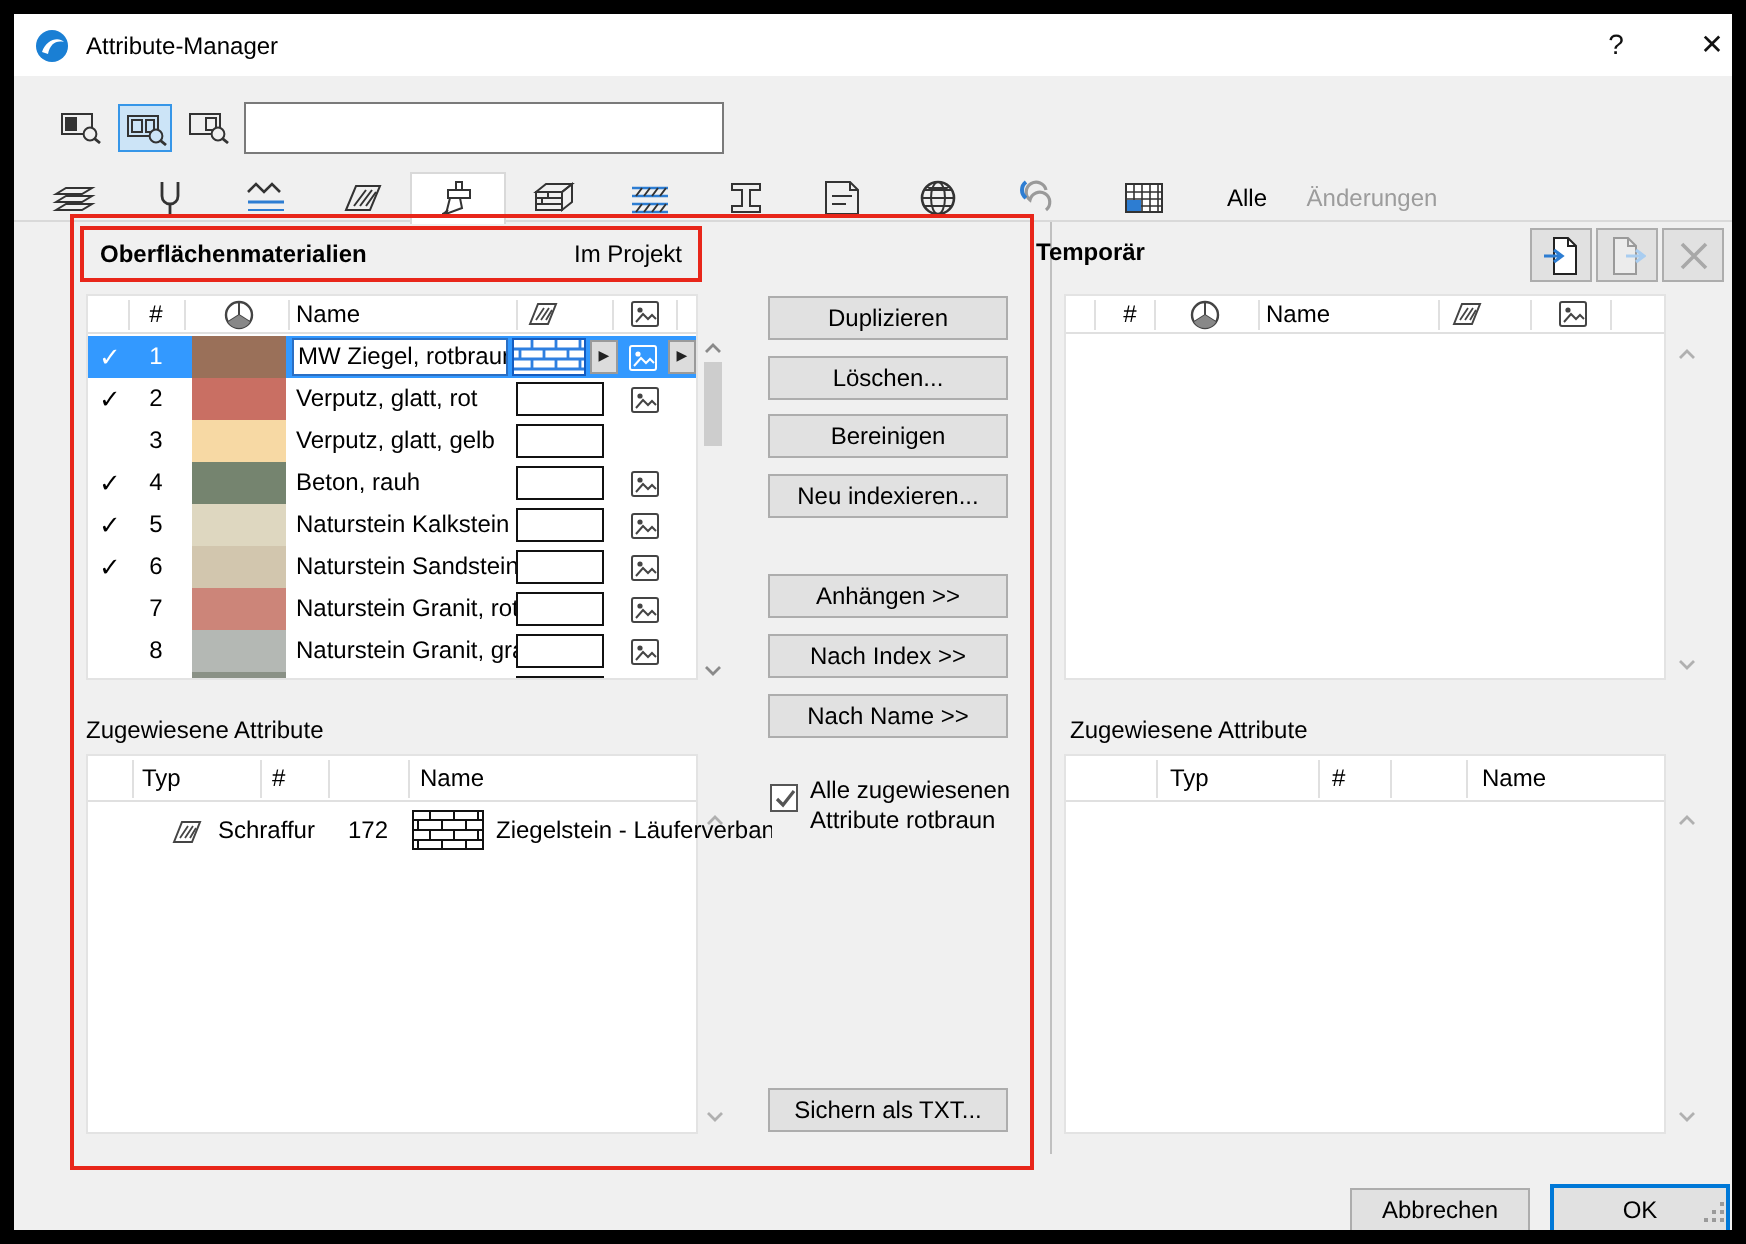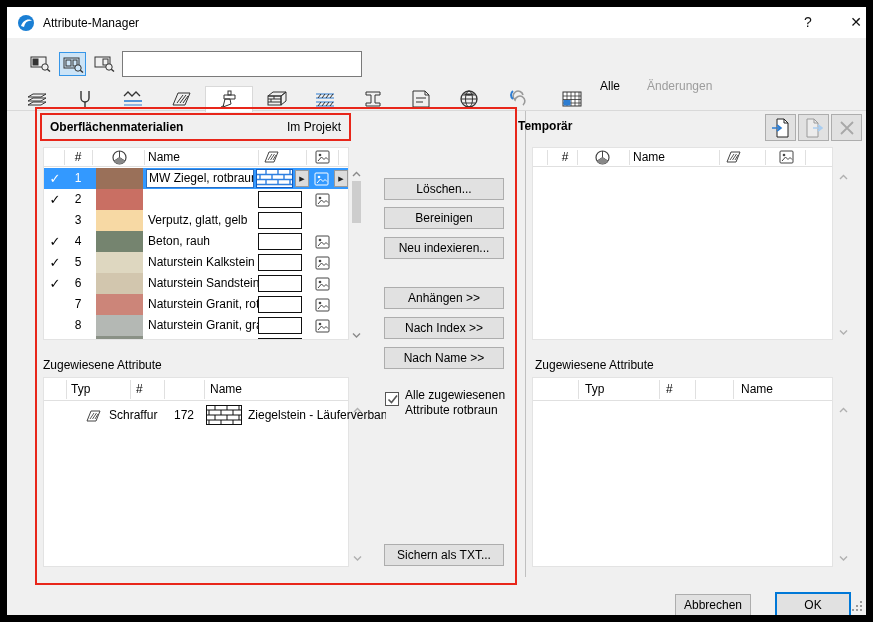--- a/index.html
+++ b/index.html
@@ -18,21 +18,21 @@
   .tb-help { left:781px; }
   .tb-close { left:829px; }
   
   .filterbtn { position:absolute; top:45px; width:27px; height:24px; padding:4px 3px; }
   .filterbtn.sel { background:#cce4f7; border:1px solid #3696e8; }
   .searchbox { position:absolute; left:115px; top:44px; width:240px; height:26px; border:1px solid #7a7a7a; background:#fff; font:12px "Liberation Sans",sans-serif; padding:0 5px; }
   
   .tabstrip-line { position:absolute; left:0; top:103px; width:873px; height:1px; background:#d9d9d9; }
   .tab { position:absolute; top:79px; width:48px; height:25px; text-align:center; padding-top:3px; }
   .tab.sel { background:#fff; border:1px solid #d9d9d9; border-bottom:none; height:26px; z-index:2; }
-  .tab-label { position:absolute; top:68px; height:22px; line-height:22px; }
+  .tab-label { position:absolute; top:81px; height:22px; line-height:22px; text-align:center; }
   .tab-label.disabled { color:#9c9c9c; }
   
   .red-outer { position:absolute; left:28px; top:100px; width:482px; height:478px; border:2px solid #e8261a; z-index:30; pointer-events:none; }
   .red-inner { position:absolute; left:33px; top:106px; width:311px; height:28px; border:2px solid #e8261a; z-index:31; background:transparent; }
   .panel-title { position:absolute; left:8px; top:5px; font-weight:bold; }
   .panel-scope { position:absolute; right:8px; top:5px; }
   
   .table { position:absolute; background:#fff; border:1px solid #e3e3e3; }
   .thead { position:absolute; left:0; top:0; width:100%; height:19px; border-bottom:1px solid #e0e0e0; background:#fff; }
   .col-sep { position:absolute; top:2px; width:1px; height:15px; background:#e0e0e0; }
@@ -58,21 +58,21 @@
   
   .btn { position:absolute; left:377px; width:120px; height:22px; background:#e1e1e1; border:1px solid #adadad; text-align:center; line-height:20px; }
   .cb { position:absolute; left:378px; top:385px; width:14px; height:14px; background:#fff; border:1px solid #555; }
   .cb svg { position:absolute; left:1px; top:1px; }
   .cb-label { position:absolute; left:398px; top:381px; line-height:15px; }
   
   .divider { position:absolute; left:518px; top:104px; width:1px; height:466px; background:#c0c0c0; }
   .rp-title { position:absolute; left:511px; top:112px; font-weight:bold; }
   .icon-btn { position:absolute; top:107px; width:31px; height:27px; background:#e1e1e1; border:1px solid #adadad; padding:3px 6px; }
   
-  .f-btn { position:absolute; top:587px; width:76px; height:23px; background:#e1e1e1; border:1px solid #adadad; text-align:center; line-height:21px; }
+  .f-btn { position:absolute; top:587px; width:90px; height:23px; background:#e1e1e1; border:1px solid #adadad; text-align:center; line-height:21px; }
   .f-ok { top:585px; height:26px; border:2px solid #0078d7; line-height:22px; }
   .grip { position:absolute; right:3px; bottom:3px; width:12px; height:12px; }
   .sec-label { position:absolute; color:#000; }
 </style>
 </head>
 <body>
 
 <div class="window">
 
   <div class="titlebar">
@@ -251,20 +251,21 @@
           <path d="M3 11 L6.5 7 L9 9.5 L11 7.5 L13 9.5" fill="none" stroke="#fff"></path>
         </svg>
       </div>
       <div class="mini-arrow" style="left:290px">▶</div>
     </div>
 
     <div class="trow" style="top:41px">
       <span class="c-check">✓</span>
       <span class="c-num">2</span>
       <div class="c-swatch" style="background-color: rgb(201, 111, 99);"></div>
+      <span class="c-name">Verputz, glatt, rot</span>
       <div class="c-hatchbox"></div>
       <svg class="c-tex" width="15" height="14" viewBox="0 0 15 14">
           <rect x="1" y="1" width="13" height="12" rx="1" fill="none" stroke="#444"></rect>
           <circle cx="5" cy="5" r="1.3" fill="#444"></circle>
           <path d="M3 11 L6.5 7 L9 9.5 L11 7.5 L13 9.5" fill="none" stroke="#444"></path>
         </svg>
     </div>
     <div class="trow" style="top:62px">
       <span class="c-check"></span>
       <span class="c-num">3</span>
@@ -378,20 +379,21 @@
       <span style="position:absolute;left:166px;width:138px;white-space:nowrap;overflow:hidden">Ziegelstein - Läuferverband ...</span>
     </div>
   </div>
   <svg class="sb-chev" style="left:343px;top:396px" width="15" height="10" viewBox="0 0 15 10">
       <path d="M4 7 L7.5 3.5 L11 7" fill="none" stroke="#b0b0b0" stroke-width="1.4"></path>
     </svg>
   <svg class="sb-chev" style="left:343px;top:544px" width="15" height="10" viewBox="0 0 15 10">
       <path d="M4 3.5 L7.5 7 L11 3.5" fill="none" stroke="#b0b0b0" stroke-width="1.4"></path>
     </svg>
 
+  <div class="btn" style="top:141px">Duplizieren</div>
   <div class="btn" style="top:171px">Löschen...</div>
   <div class="btn" style="top:200px">Bereinigen</div>
   <div class="btn" style="top:230px">Neu indexieren...</div>
   <div class="btn" style="top:280px">Anhängen &gt;&gt;</div>
   <div class="btn" style="top:310px">Nach Index &gt;&gt;</div>
   <div class="btn" style="top:340px">Nach Name &gt;&gt;</div>
 
   <div class="cb">
     <svg width="11" height="11" viewBox="0 0 11 11">
         <path d="M1.5 5.5 L4.5 8.5 L10 1.5" fill="none" stroke="#555" stroke-width="1.6"></path>

